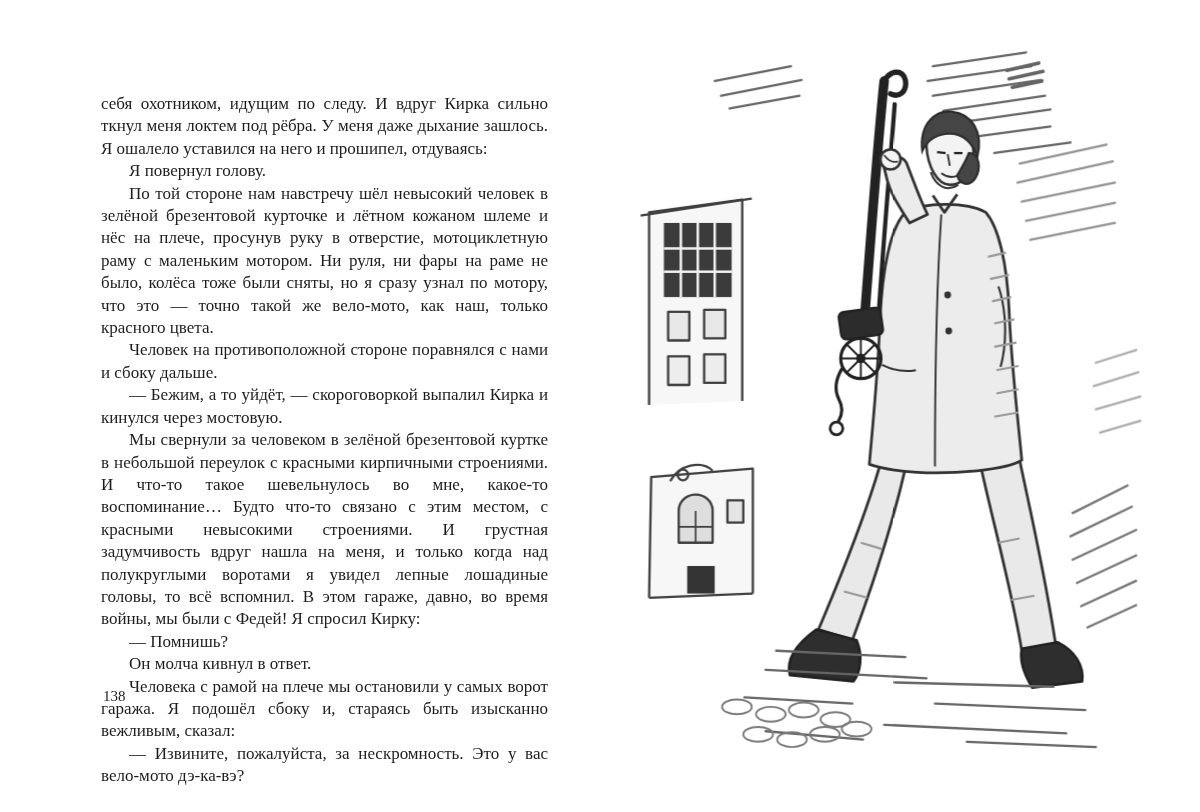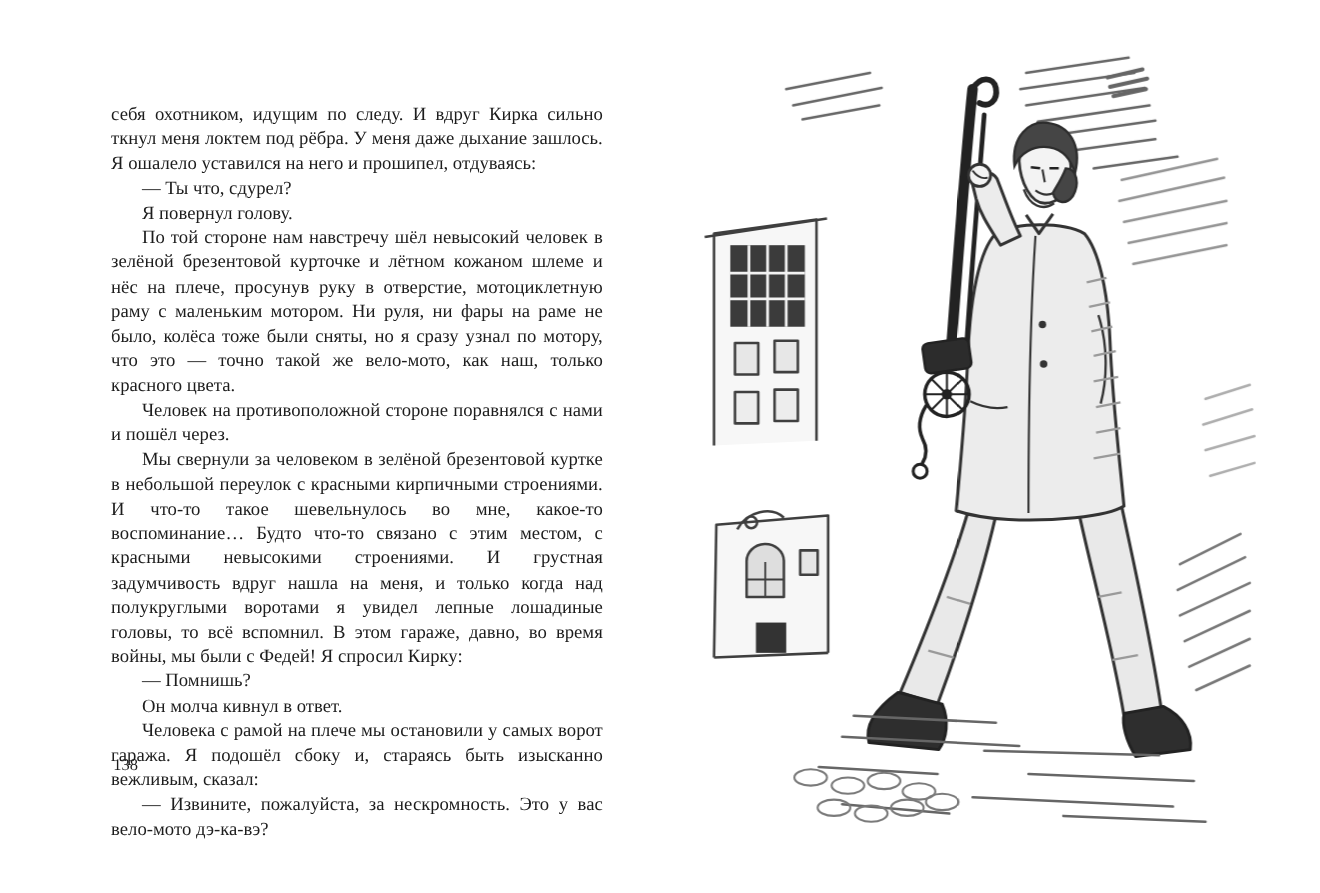--- a/index.html
+++ b/index.html
@@ -41,24 +41,24 @@
   }
   .illustration svg { width: 100%; height: 100%; }
 </style>
 </head>
 <body>
 
 <div class="book-page">
 
   <div class="text-column">
       <p class="para no-indent">себя охотником, идущим по следу. И вдруг Кирка сильно ткнул меня локтем под рёбра. У меня даже дыхание зашлось. Я ошалело уставился на него и прошипел, отдуваясь:</p>
-      <p class="para">— Ты что, сдурел?</p>
       <p class="para">Я повернул голову.</p>
       <p class="para">По той стороне нам навстречу шёл невысокий человек в зелёной брезентовой курточке и лётном кожаном шлеме и нёс на плече, просунув руку в отверстие, мотоциклетную раму с маленьким мотором. Ни руля, ни фары на раме не было, колёса тоже были сняты, но я сразу узнал по мотору, что это — точно такой же вело-мото, как наш, только красного цвета.</p>
-      <p class="para">Человек на противоположной стороне поравнялся с нами и пошёл через.</p>
+      <p class="para">Человек на противоположной стороне поравнялся с нами и сбоку дальше.</p>
+      <p class="para">— Бежим, а то уйдёт, — скороговоркой выпалил Кирка и кинулся через мостовую.</p>
       <p class="para">Мы свернули за человеком в зелёной брезентовой куртке в небольшой переулок с красными кирпичными строениями. И что-то такое шевельнулось во мне, какое-то воспоминание… Будто что-то связано с этим местом, с красными невысокими строениями. И грустная задумчивость вдруг нашла на меня, и только когда над полукруглыми воротами я увидел лепные лошадиные головы, то всё вспомнил. В этом гараже, давно, во время войны, мы были с Федей! Я спросил Кирку:</p>
       <p class="para">— Помнишь?</p>
       <p class="para">Он молча кивнул в ответ.</p>
       <p class="para">Человека с рамой на плече мы остановили у самых ворот гаража. Я подошёл сбоку и, стараясь быть изысканно вежливым, сказал:</p>
       <p class="para">— Извините, пожалуйста, за нескромность. Это у вас вело-мото дэ-ка-вэ?</p>
     </div>
 
   <div class="page-number">138</div>
 
   <div class="illustration">

